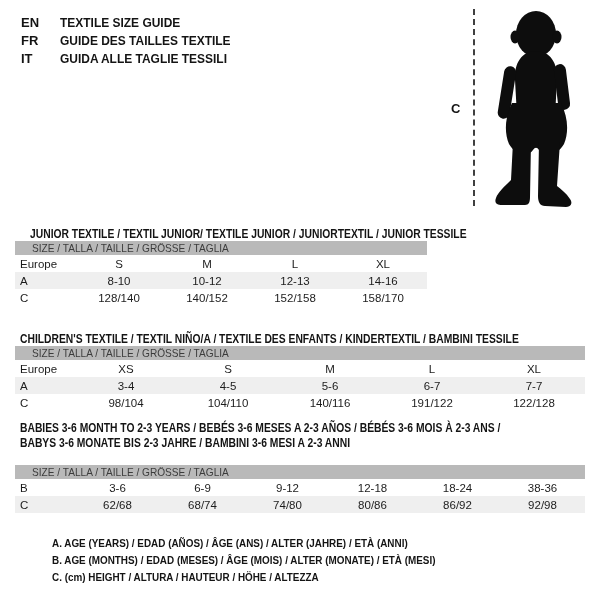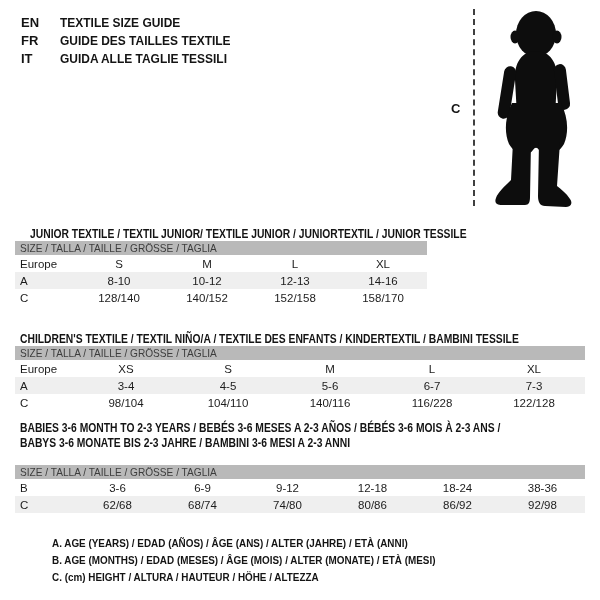--- a/index.html
+++ b/index.html
@@ -27,21 +27,21 @@
   .tbl-title { font-weight:bold; font-size:12px; color:#141414; line-height:15px; white-space:nowrap; }
   #t1-title { left:20px; top:217px;margin-left:10px; }
   #t2-title { left:20px; top:322px; }
   #t3-title { left:20px; top:411px; }
 
   
   .tbl { position:absolute; }
   #t1 { left:15px; top:241px; width:412px; }
   #t2 { left:15px; top:346px; width:570px; }
   #t3 { left:15px; top:465px; width:570px; }
-  .bar { height:14px; line-height:14px; background:var(--header-bar,#b9b9b9); color:#3c3c3c; font-size:11px; padding-left:5px; }
+  .bar { height:14px; line-height:14px; background:var(--header-bar,#b9b9b9); color:#3c3c3c; font-size:11px; padding-left:17px; }
   .row { display:flex; height:17px; align-items:center; font-size:11.5px; color:#1c1c1c; }
   .rows .row:nth-child(even) { background:var(--row-stripe,#efefef); }
   .cell { flex:1; text-align:center; }
   .cell.label { flex:0 0 55px; text-align:left; padding-left:5px; }
 
   
   #footnotes { left:20px; top:535px;margin-left:32px; }
   .footnote { height:17px; line-height:17px; font-weight:bold; font-size:11.5px; color:#141414; }
 </style>
 </head>
@@ -115,28 +115,28 @@
         <div class="cell">M</div>
         <div class="cell">L</div>
         <div class="cell">XL</div>
       </div>
       <div class="row">
         <div class="cell label">A</div>
         <div class="cell">3-4</div>
         <div class="cell">4-5</div>
         <div class="cell">5-6</div>
         <div class="cell">6-7</div>
-        <div class="cell">7-3</div>
+        <div class="cell">7-7</div>
       </div>
       <div class="row">
         <div class="cell label">C</div>
         <div class="cell">98/104</div>
         <div class="cell">104/110</div>
         <div class="cell">140/116</div>
-        <div class="cell">116/228</div>
+        <div class="cell">191/122</div>
         <div class="cell">122/128</div>
       </div>
     </div>
 </div>
 
 <h2 id="t3-title" class="abs tbl-title">
   <span class="cond">BABIES 3-6 MONTH TO 2-3 YEARS / BEBÉS 3-6 MESES A 2-3 AÑOS / BÉBÉS 3-6 MOIS À 2-3 ANS /</span><br>
   <span class="cond">BABYS 3-6 MONATE BIS 2-3 JAHRE / BAMBINI 3-6 MESI A 2-3 ANNI</span>
 </h2>
 <div id="t3" class="tbl">

